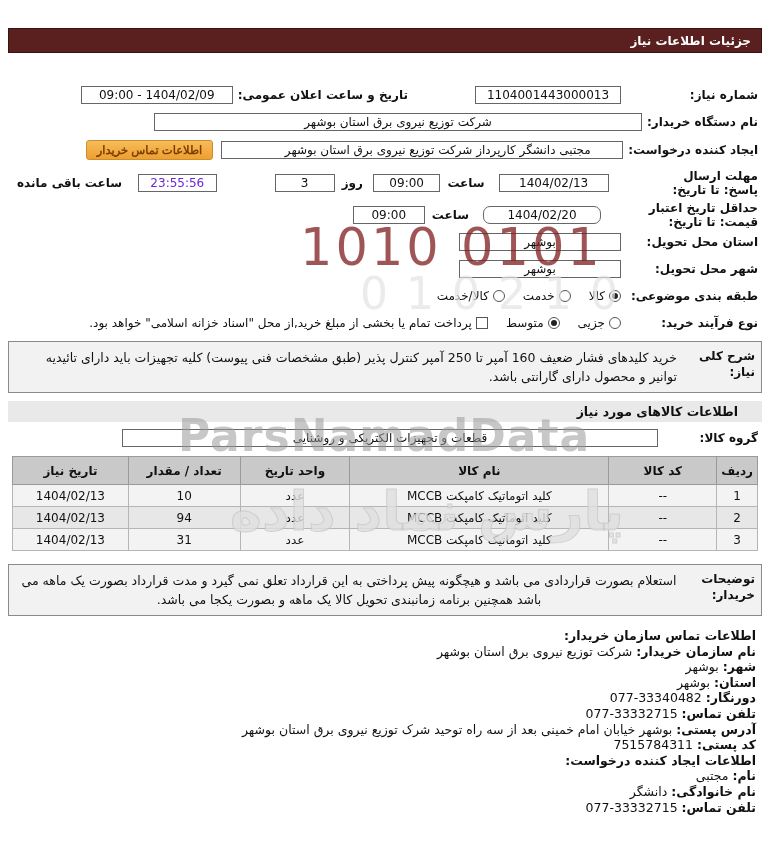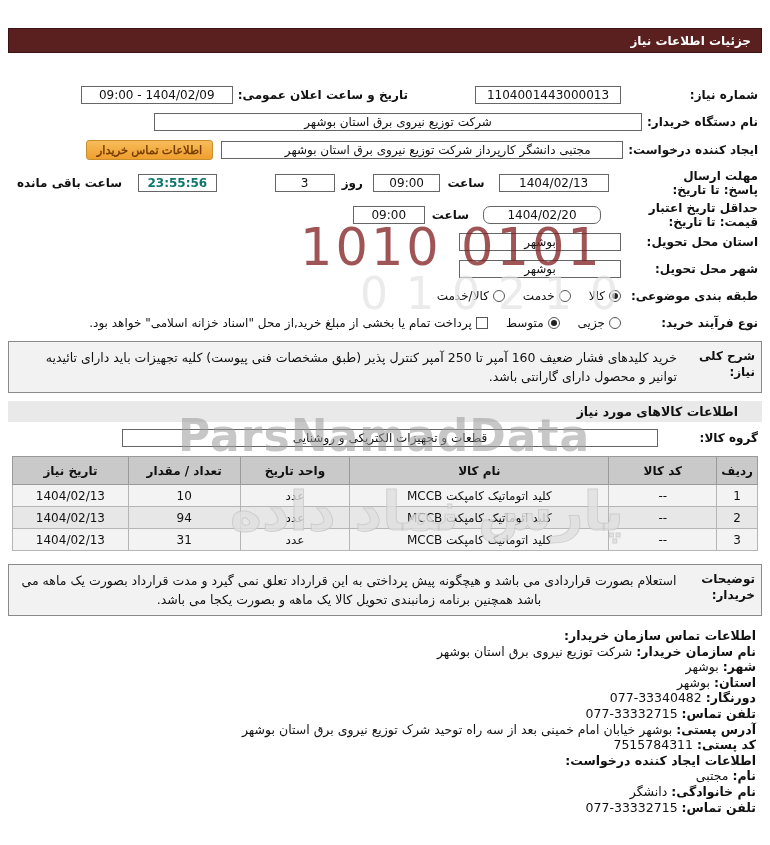--- a/index.html
+++ b/index.html
@@ -30,21 +30,21 @@
   .frow.tall { margin-bottom: 4px; min-height: 28px; }
   .lbl { font-weight: bold; white-space: nowrap; margin-left: 5px; }
   .lblcol { min-width: 132px; }
   .lbl2 { font-weight: bold; line-height: 14px; text-align: right; margin-left: 6px; }
   .box {
     border: 1px solid #666; background: #fff;
     height: 18px; line-height: 16px; text-align: center;
     padding: 0 4px; overflow: hidden; white-space: nowrap; font-size: 12px;
   }
   .num { direction: ltr; unicode-bidi: isolate; }
-  .count { color: #0f766e; font-weight: bold; }
+  .count { color: #6d28d9; font-weight: normal; }
 
   .btn-orange {
     height: 20px; line-height: 18px;
     background: linear-gradient(#f7bc5a, #ef9f2e);
     border: 1px solid #c98f2f; border-radius: 3px;
     color: #7a3f00; font-weight: bold; font-size: 11.5px;
     padding: 0 10px; margin-right: 8px; white-space: nowrap; cursor: pointer;
   }
 
   .radio {

